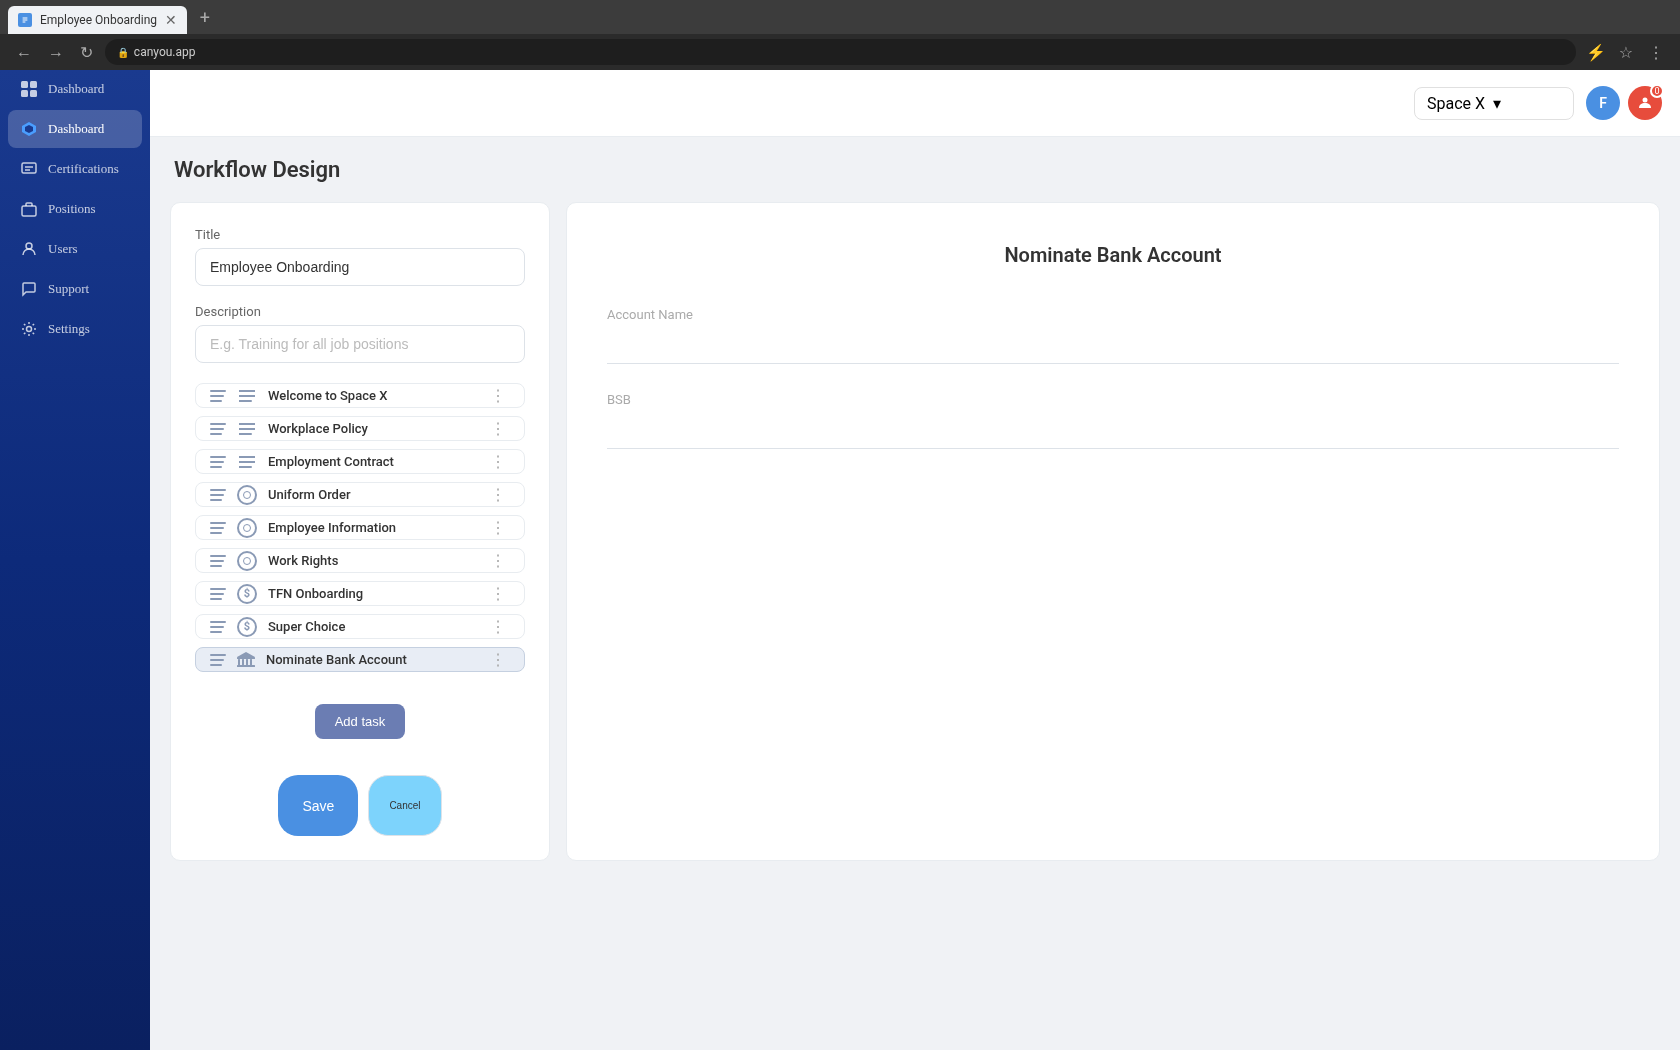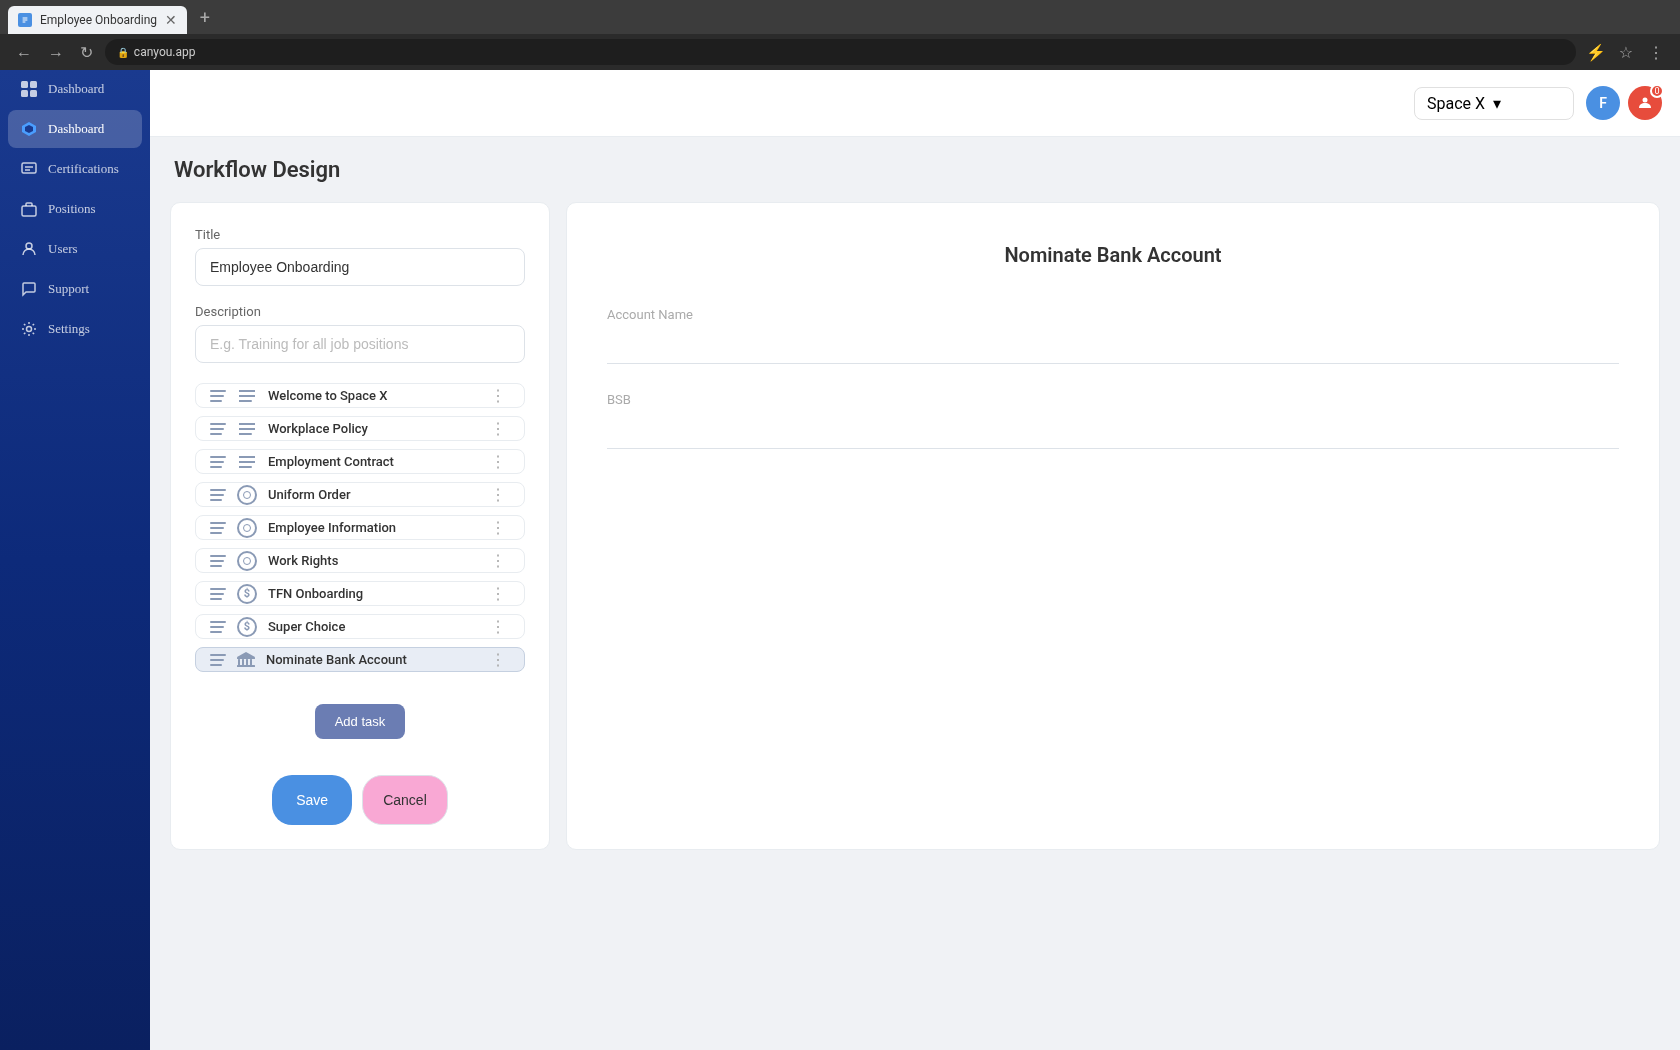--- a/index.html
+++ b/index.html
@@ -68,21 +68,21 @@
     .circle-icon-inner { width: 8px; height: 8px; border-radius: 50%; border: 1.5px solid #8a9ab5; }
     .dollar-icon { width: 20px; height: 20px; border-radius: 50%; border: 2px solid #8a9ab5; display: flex; align-items: center; justify-content: center; font-size: 11px; color: #8a9ab5; font-weight: 700; }
     .bank-icon { width: 20px; height: 20px; display: flex; align-items: center; justify-content: center; }
 
     
     .add-task-btn { background: #6b7db3; color: white; border: none; border-radius: 8px; padding: 10px 20px; font-size: 13px; font-weight: 500; cursor: pointer; margin-top: 16px; }
 
     
     .action-buttons { display: flex; gap: 10px; justify-content: center; margin-top: 20px; padding-top: 16px; }
     .btn-save { background: #4a90e2; color: white; border: none; border-radius: 20px; padding: 10px 24px; font-size: 14px; font-weight: 500; cursor: pointer; }
-    .btn-cancel { background: #f9a8d4; color: #333; border: 1px solid #dde2e8; border-radius: 20px; padding: 16px 20px; font-size: 14px; cursor: pointer; }
+    .btn-cancel { background: #7dd3fc; color: #333; border: 1px solid #dde2e8; border-radius: 20px; padding: 24px 20px; font-size: 10px; cursor: pointer; }
 
     
     .workflow-right { flex: 1; background: white; border-radius: 10px; border: 1px solid #e8ecf0; padding: 40px; }
     .bank-form-title { text-align: center; font-size: 20px; font-weight: 600; color: #333; margin-bottom: 40px; }
     .bank-form-field { margin-bottom: 28px; }
     .bank-form-label { font-size: 13px; color: #aaa; margin-bottom: 8px; display: block; }
     .bank-form-input-line { border: none; border-bottom: 1px solid #dde2e8; width: 100%; padding: 8px 0; font-size: 15px; color: #333; outline: none; background: transparent; }
     .bank-form-input-line::placeholder { color: transparent; }
 
     

